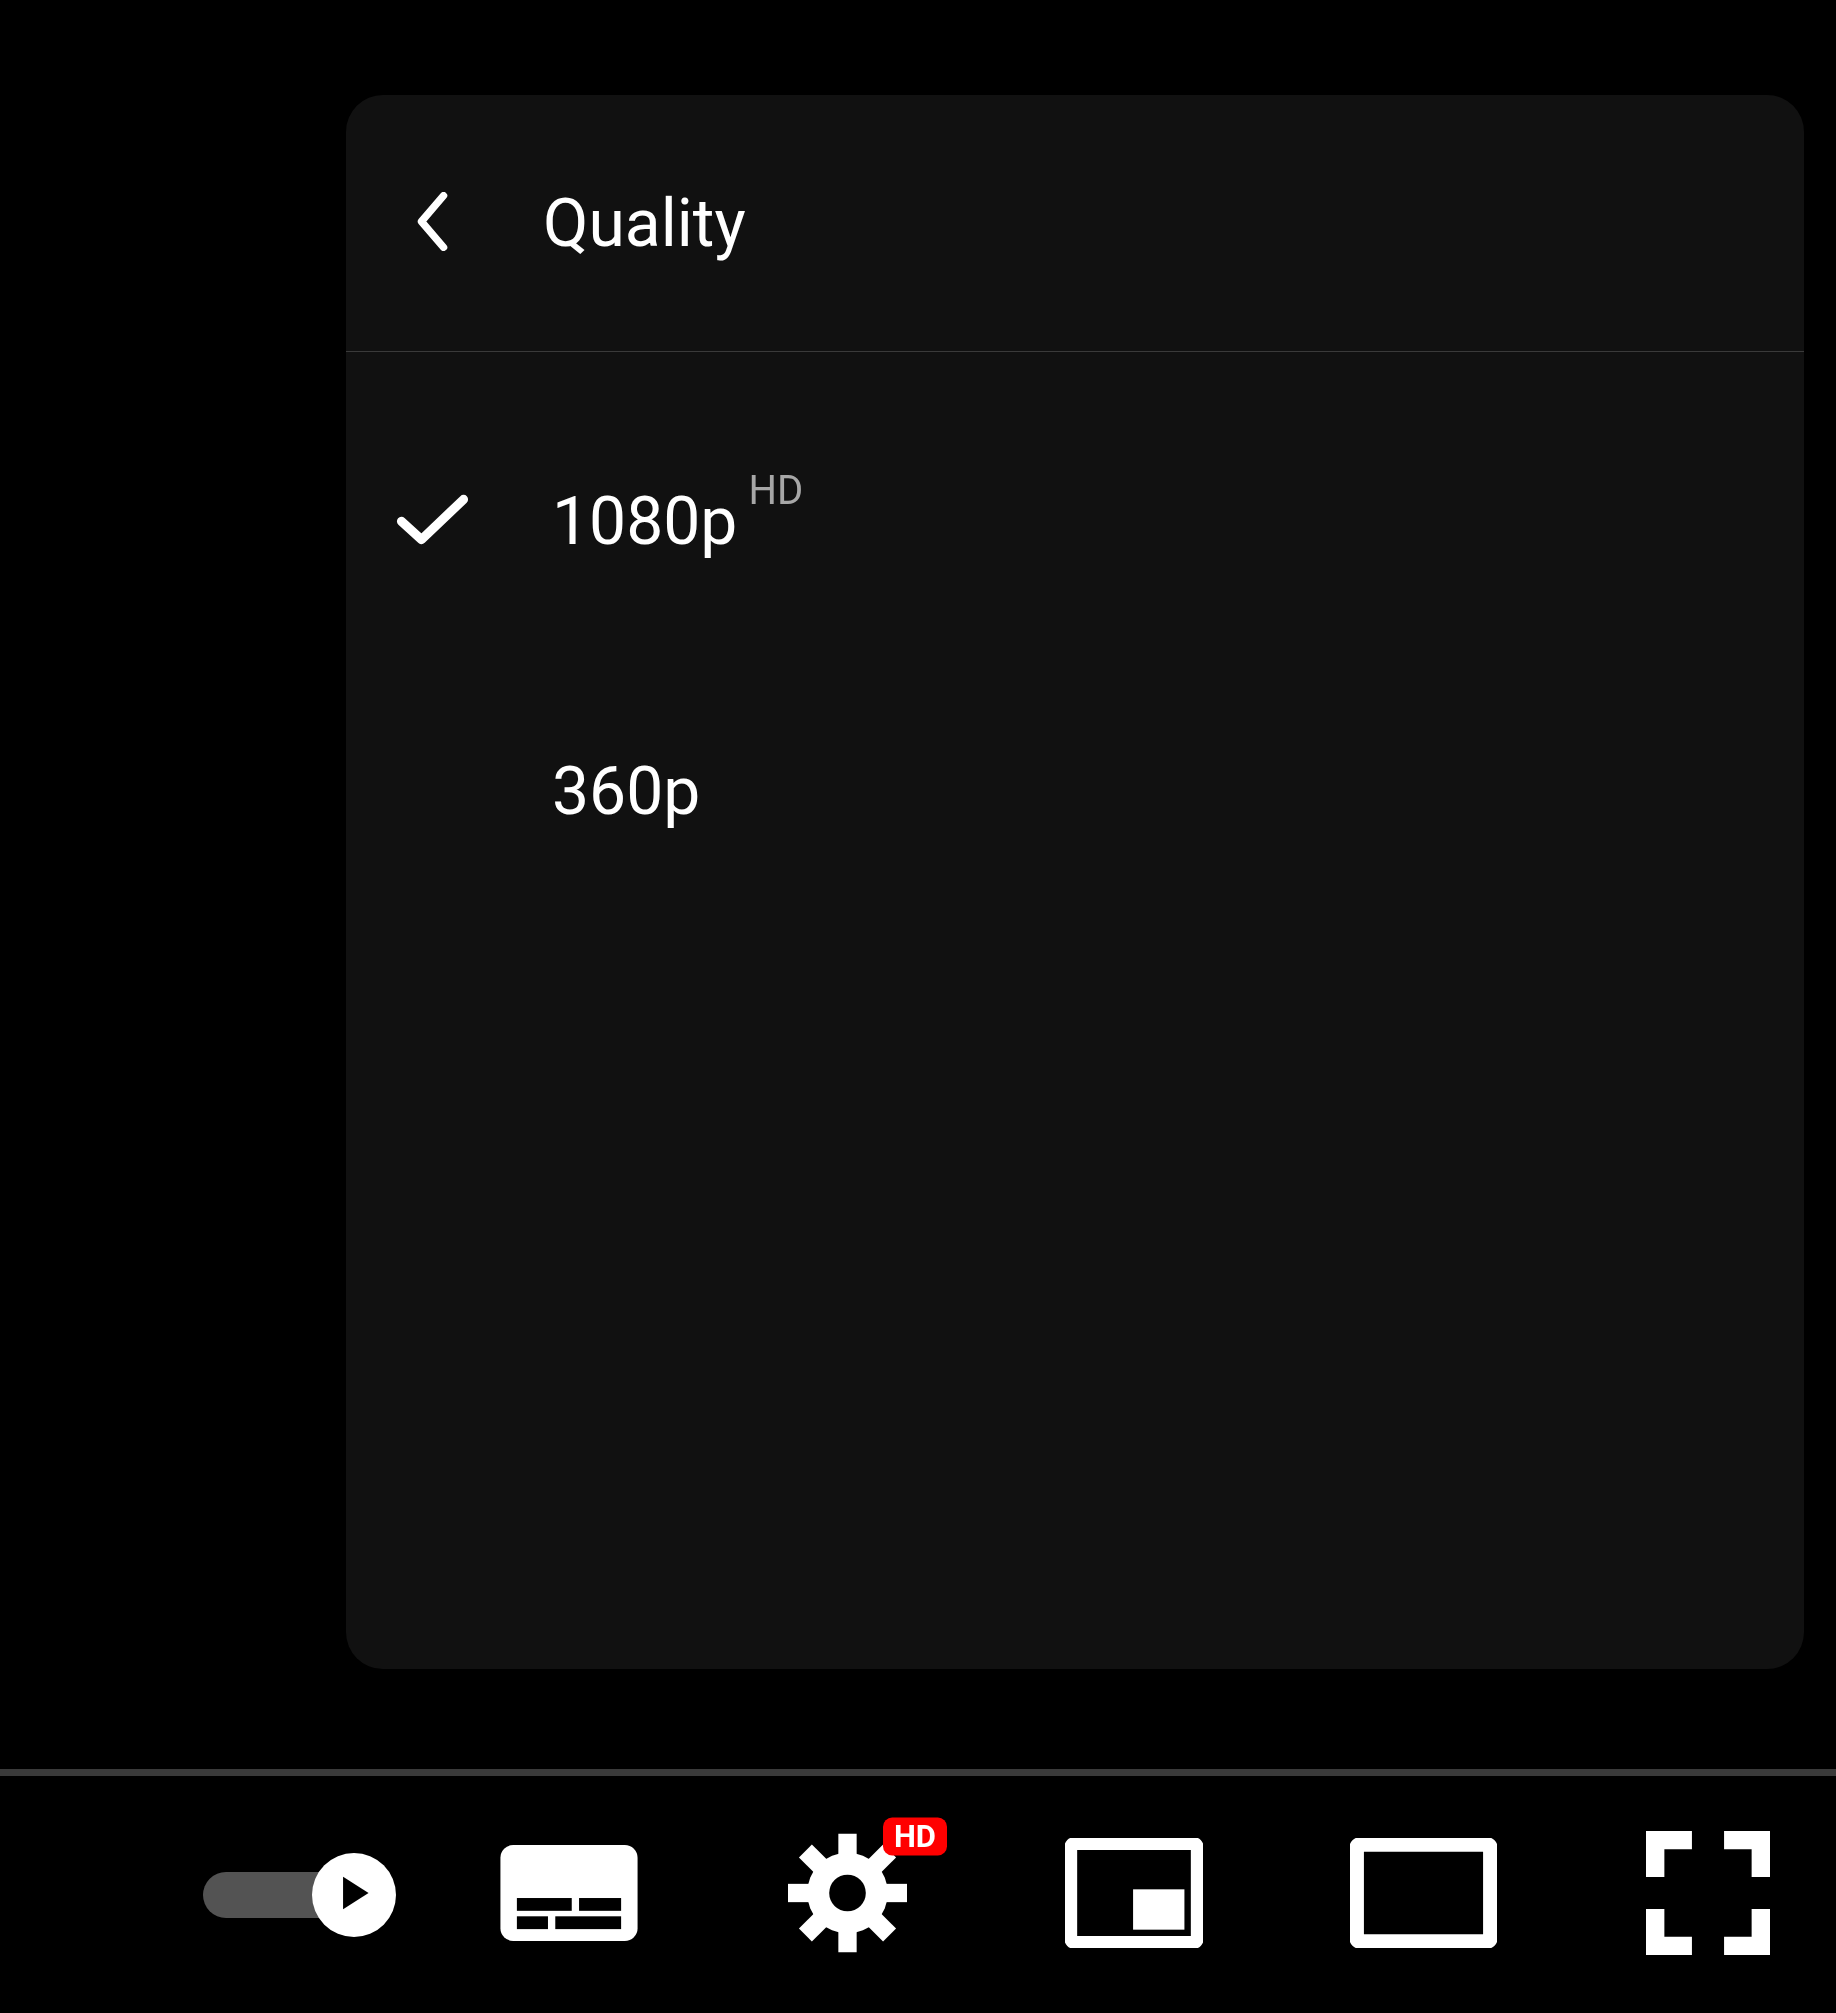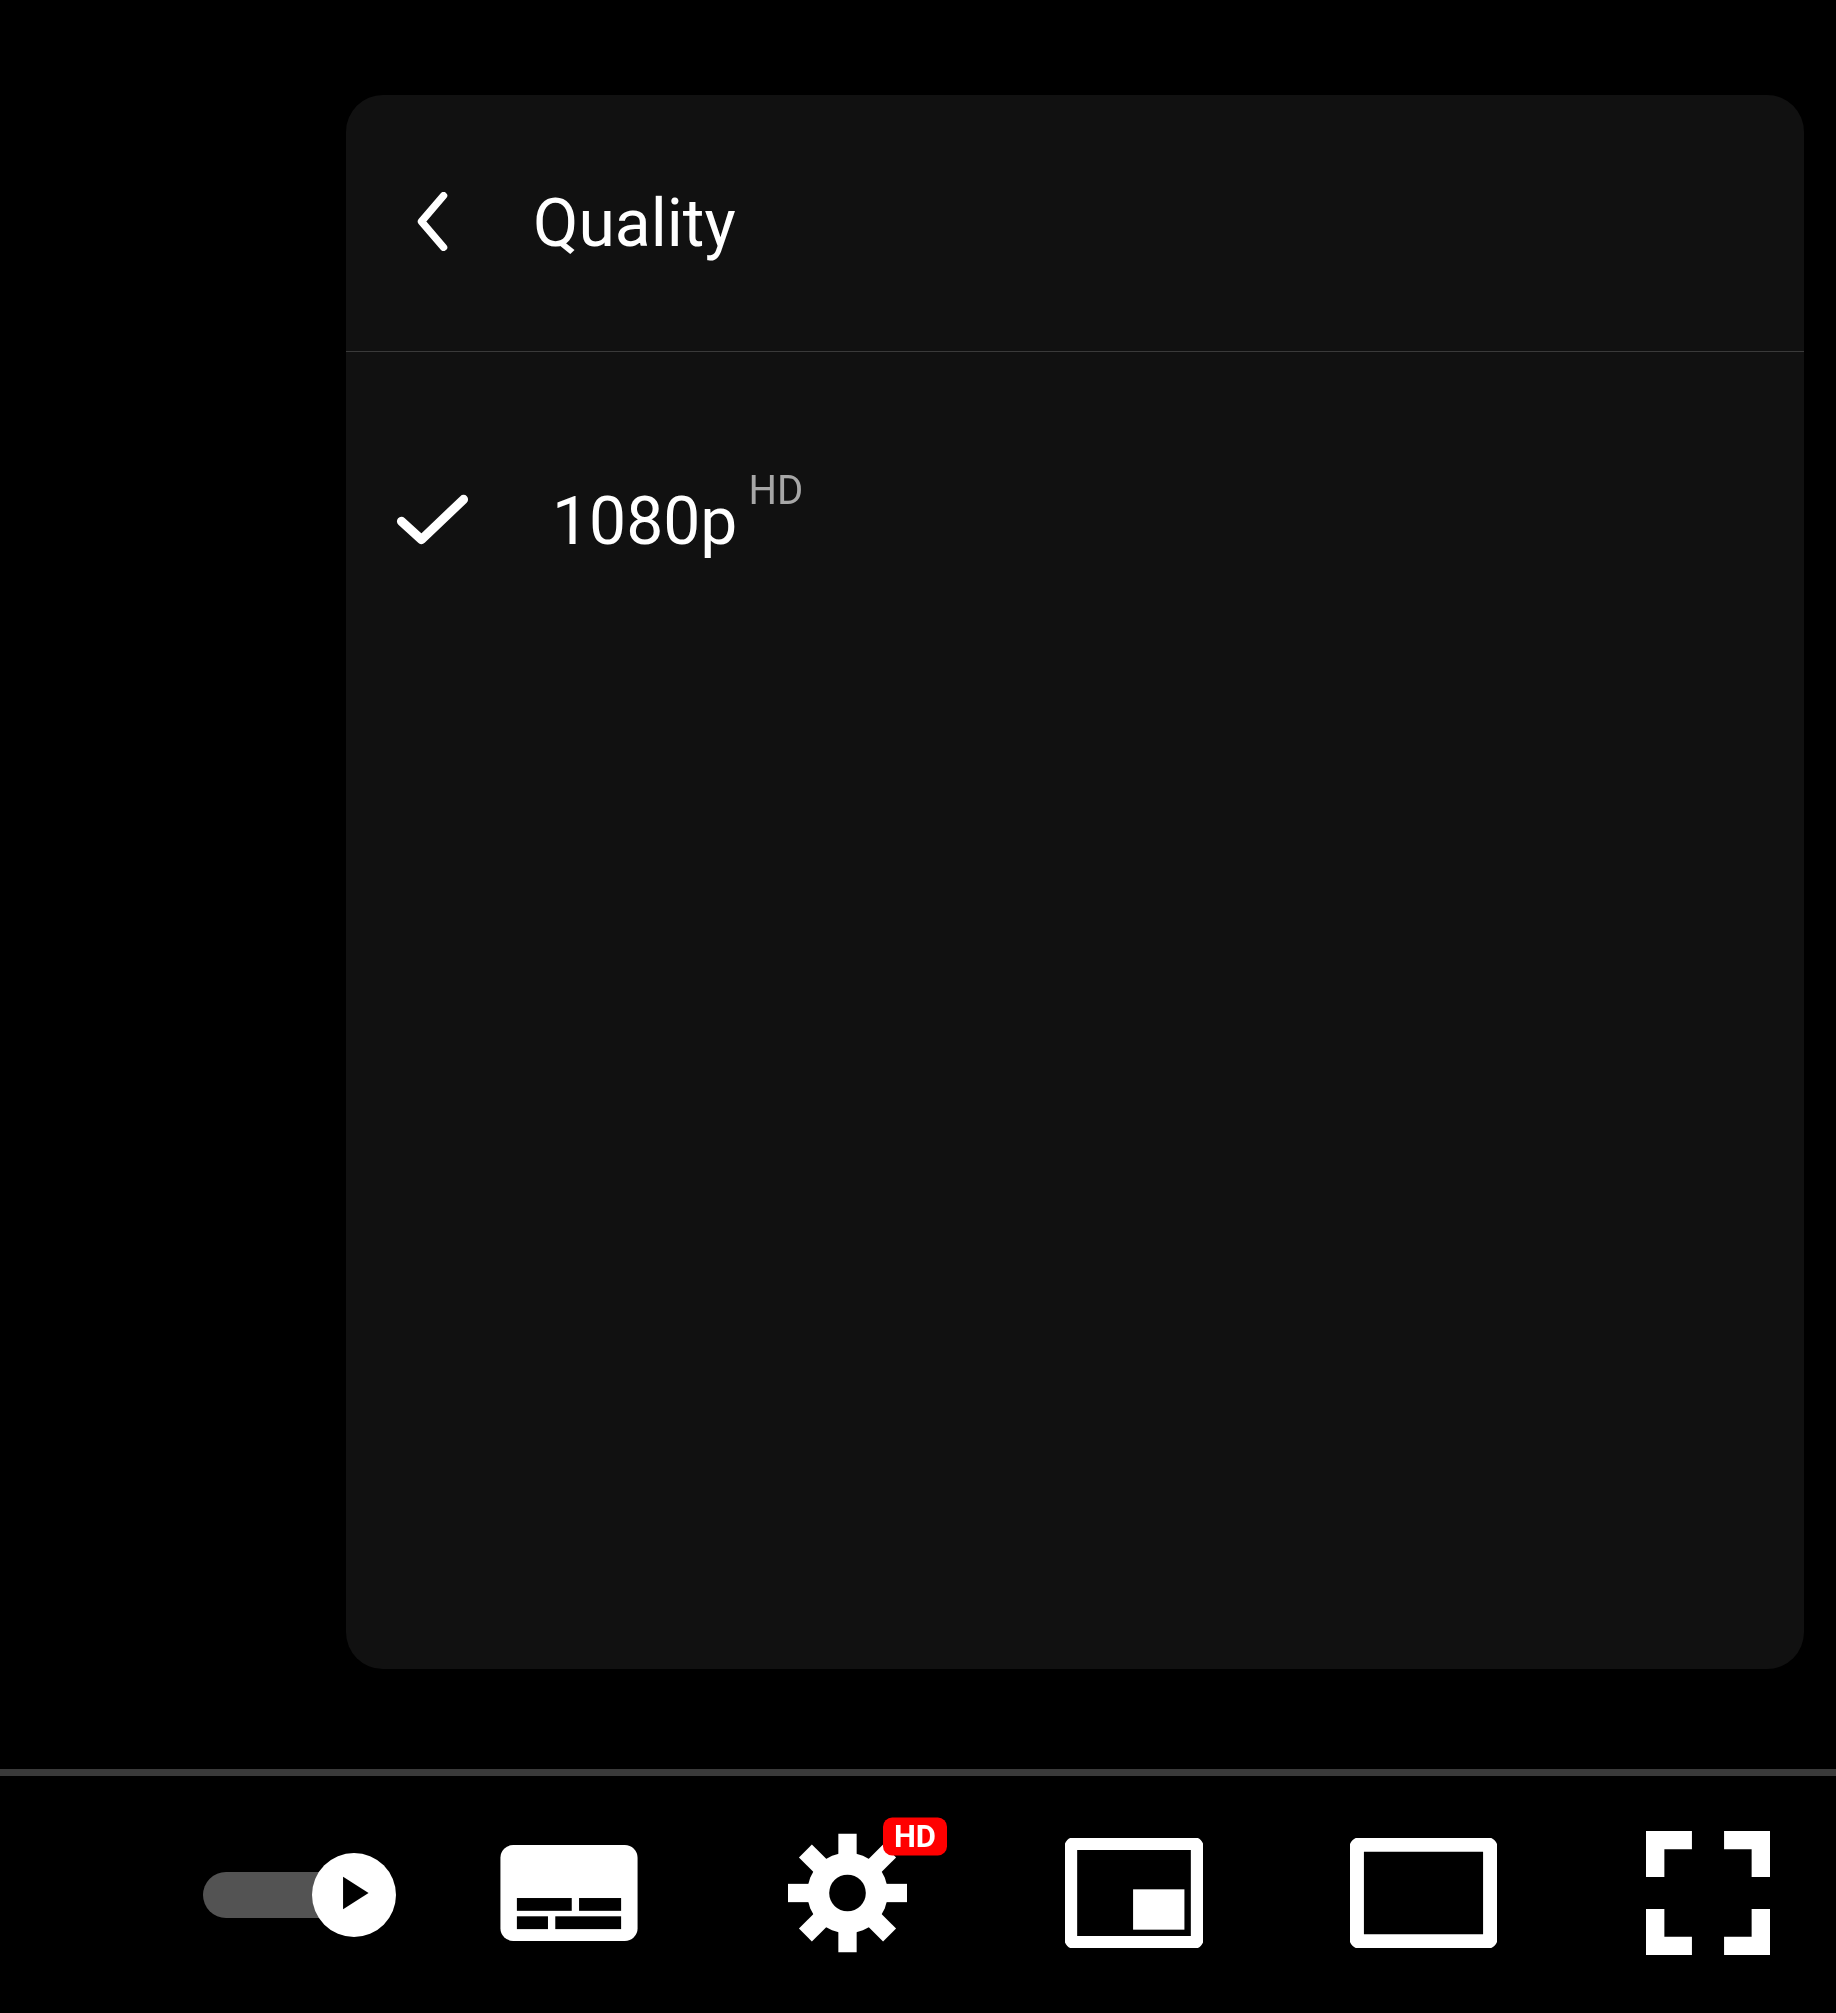--- a/index.html
+++ b/index.html
@@ -41,20 +41,21 @@
     align-items: center;
     justify-content: center;
     cursor: pointer;
   }
   .back-btn svg { width: 37px; height: 59px; }
 
   .menu-title {
     color: #ffffff;
     font-size: 66px;
     font-weight: 400;
+    margin-left: 10px;
   }
 
   .menu-items {
     padding-top: 44px;
     display: flex;
     flex-direction: column;
     gap: 20px;
   }
 
   .menu-item {
@@ -238,20 +239,26 @@
             <path d="M6 32 L28 52 L74 8" stroke="#ffffff" stroke-width="10" stroke-linecap="round" stroke-linejoin="round"></path>
           </svg>
         </span>
       </div>
       <div class="item-label">
         <span>1080p</span><span class="hd-sup">HD</span>
       </div>
     </div>
 
 
+    <div class="menu-item">
+      <div class="check-col"></div>
+      <div class="item-label">
+        <span>360p</span>
+      </div>
+    </div>
 
 
 
   </div>
 </div>
 
 <div class="progress-line"></div>
 
 <div class="control-bar">
 

